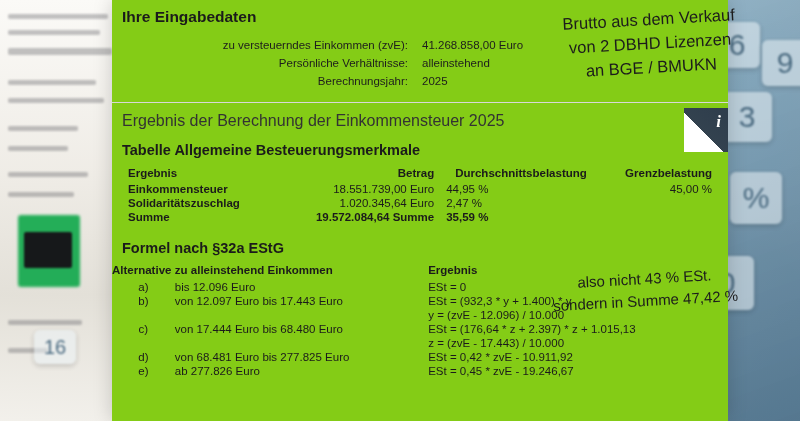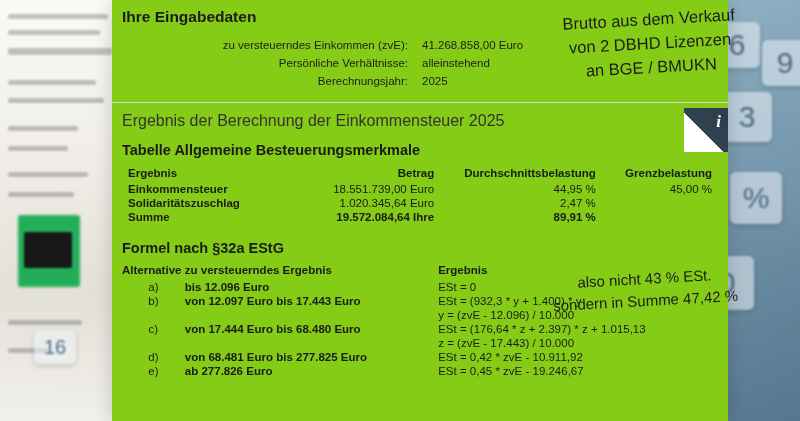--- a/index.html
+++ b/index.html
@@ -83,32 +83,32 @@
   
   .tbl {
     margin-left:10px; width:596px; font-size:11.5px; color:#1b1b1b;
   }
   .tbl th {
     font-weight:bold; padding:1px 6px 3px 6px; font-size:11.5px;
   }
   .tbl td { padding:1px 6px; }
   .c-label { text-align:left; width:175px; }
   .c-betrag { text-align:right; width:140px; }
-  .c-durch { text-align:right; width:160px; }
+  .c-durch { width:160px; }
   .c-grenz { text-align:right; width:115px; }
   .bold { font-weight:bold; }
 
   
   .formel {
-    margin-left:10px; width:600px; font-size:11.5px; color:#1b1b1b;
+    margin-left:0; width:600px; font-size:11.5px; color:#1b1b1b;
   }
   .formel th { font-weight:bold; text-align:left; padding:0 0 4px 0; }
   .formel td { padding:1px 0; vertical-align:top; }
   .f-alt { width:62px; text-align:center; }
-  .f-zve { width:250px;font-weight:bold; }
+  .f-zve { width:250px; }
   .f-form { width:280px; }
 
   
   #infobadge {
     position:absolute; right:0; top:108px; width:44px; height:44px;
     background: linear-gradient(225deg,#2e3d4c 0%, #33424f 55%, #ffffff 55%);
   }
   #infobadge span {
     position:absolute; right:7px; top:4px;
     color:#fff; font-style:italic; font-size:17px; font-weight:bold;
@@ -197,34 +197,34 @@
         <td class="c-grenz">45,00 %</td>
       </tr>
       <tr>
         <td class="c-label bold">Solidaritätszuschlag</td>
         <td class="c-betrag">1.020.345,64 Euro</td>
         <td class="c-durch">2,47 %</td>
         <td class="c-grenz"></td>
       </tr>
       <tr>
         <td class="c-label bold">Summe</td>
-        <td class="c-betrag bold">19.572.084,64 Ihre</td>
-        <td class="c-durch bold">89,91 %</td>
+        <td class="c-betrag bold">19.572.084,64 Summe</td>
+        <td class="c-durch bold">35,59 %</td>
         <td class="c-grenz"></td>
       </tr>
     </tbody>
   </table>
 
   <h2 class="section" style="margin-top:16px;">Formel nach §32a EStG</h2>
 
   <table class="formel">
     <thead>
       <tr>
         <th class="f-alt">Alternative</th>
-        <th class="f-zve">zu versteuerndes Ergebnis</th>
+        <th class="f-zve">zu alleinstehend Einkommen</th>
         <th class="f-form">Ergebnis</th>
       </tr>
     </thead>
     <tbody>
       <tr>
         <td class="f-alt">a)</td>
         <td class="f-zve">bis 12.096 Euro</td>
         <td class="f-form">ESt = 0</td>
       </tr>
       <tr>

